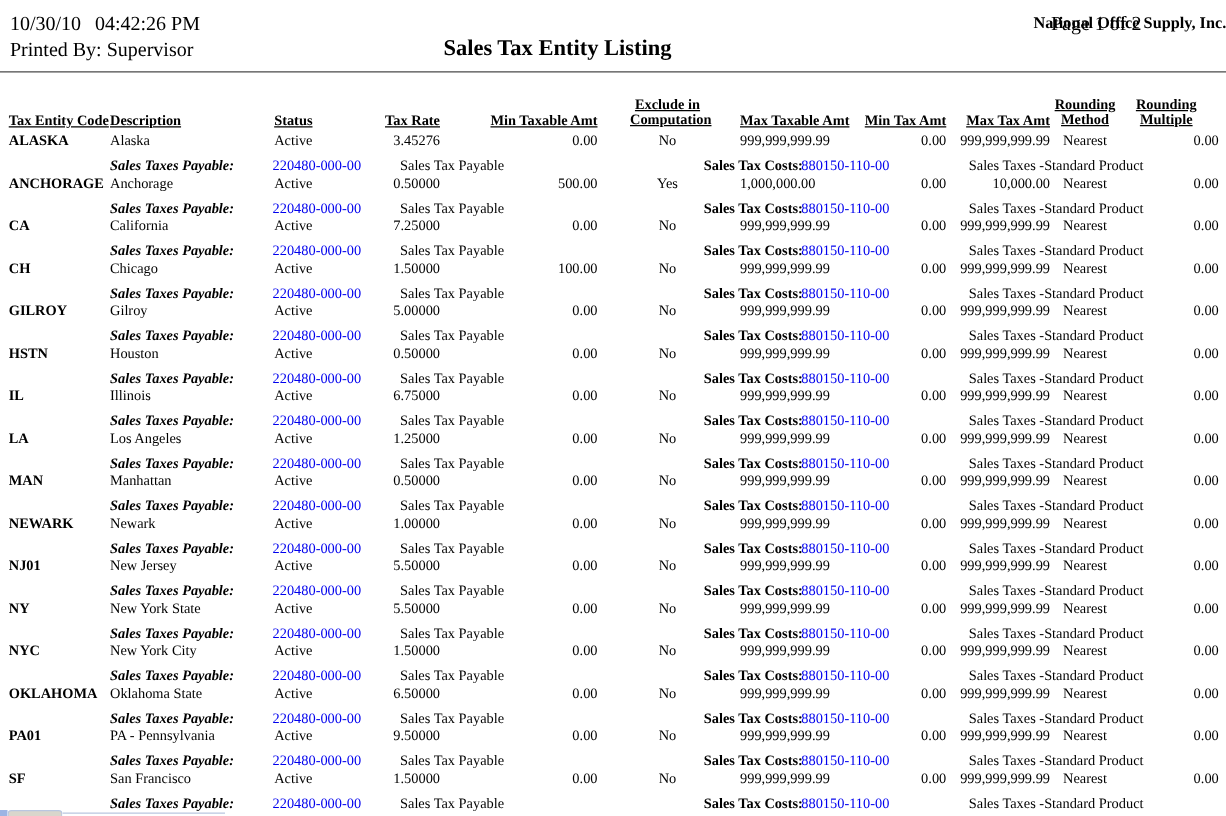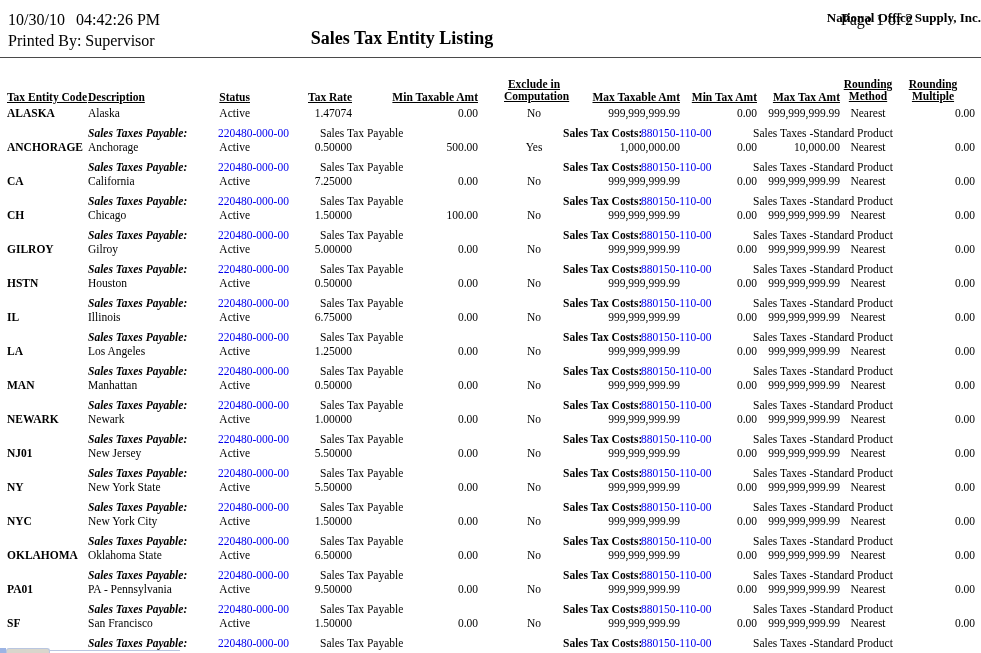--- a/index.html
+++ b/index.html
@@ -17,53 +17,53 @@
   .colhead{position:absolute;left:0;top:78px;width:981px;height:27px;font-size:11.5px;font-weight:bold;}
   .colhead span{text-decoration:underline;}
   .bottomed{top:13px;}
   
   .c-code{left:7px;}
   .c-desc{left:88px;}
   .c-status{left:180px;width:70px;text-align:right;}
   .c-rate{left:270px;width:82px;text-align:right;}
   .c-mintaxable{left:390px;width:88px;text-align:right;}
   .c-excl{left:504px;width:60px;text-align:center;}
-  .c-maxtaxable{left:560px;width:120px;text-align:right;font-family:Liberation Serif, serif;}
+  .c-maxtaxable{left:592px;width:120px;text-align:left;font-family:Liberation Serif, serif;}
   .c-mintax{left:690px;width:67px;text-align:right;}
   .c-maxtax{left:758px;width:82px;text-align:right;}
   .c-rmethod{left:840px;width:56px;text-align:center;}
   .c-rmultiple{left:913px;width:62px;text-align:right;}
   .c-rmultiple-h{left:900px;width:66px;text-align:center;}
   
   .tbody{position:absolute;left:0;top:103px;width:981px;height:560px;}
   .block{position:relative;width:981px;height:34px;font-size:11.5px;}
   .mainline{position:absolute;top:4px;left:0;width:981px;height:14px;}
   .detailline{position:absolute;top:24px;left:0;width:981px;height:14px;}
   .bold{font-weight:bold;}
   .acct{color:#0000ee;}
   .d-paylbl{left:88px;font-style:italic;}
   .d-payacct{left:178px;padding-left:40px;}
   .d-paydesc{left:320px;}
   .d-costlbl{left:563px;}
   .d-costacct{left:641px;}
-  .d-costdesc{left:753px;}
+  .d-costdesc{left:775px;}
   
   .bottom-edge{position:absolute;left:0;top:647px;width:981px;height:6px;}
   .edge-corner{position:absolute;left:0;top:1px;width:6px;height:5px;background:#9cb4e4;}
   .edge-tab{position:absolute;left:6px;top:1px;width:42px;height:5px;background:#d9d6cc;border:1px solid #b9c6e0;border-bottom:none;border-radius:3px 3px 0 0;}
   .edge-line{position:absolute;left:50px;top:3px;width:130px;height:0;border-top:1px solid #b9c6e0;}
 </style>
 </head>
 <body>
 
 <div class="abs hdr-small" style="left:8px;top:11px;">10/30/10</div>
 <div class="abs hdr-small" style="left:76px;top:11px;">04:42:26 PM</div>
 <div class="abs hdr-small" style="left:8px;top:32px;">Printed By: Supervisor</div>
 <div class="abs company" style="left:0;top:10px;width:981px;text-align:right;">National Office Supply, Inc.</div>
-<div class="abs report-title" style="left:0;top:28px;width:804px;text-align:center;">Sales Tax Entity Listing</div>
+<div class="abs report-title" style="left:0;top:28px;width:804px;text-align:center;padding-left:44px;">Sales Tax Entity Listing</div>
 <div class="abs hdr-small" style="left:781px;top:11px;width:192px;text-align:center;">Page 1 of 2</div>
 <div class="divider"></div>
 
 <div class="colhead">
   <div class="abs bottomed c-code"><span>Tax Entity Code</span></div>
   <div class="abs bottomed c-desc"><span>Description</span></div>
   <div class="abs bottomed c-status"><span>Status</span></div>
   <div class="abs bottomed c-rate"><span>Tax Rate</span></div>
   <div class="abs bottomed c-mintaxable"><span>Min Taxable Amt</span></div>
   <div class="abs c-excl" style="top:0;">
@@ -79,21 +79,21 @@
     <span>Rounding</span><br><span>Multiple</span>
   </div>
 </div>
 
 <div class="tbody">
   <div class="block">
     <div class="mainline">
       <span class="abs c-code bold">ALASKA</span>
       <span class="abs c-desc">Alaska</span>
       <span class="abs c-status">Active</span>
-      <span class="abs c-rate">1.47074</span>
+      <span class="abs c-rate">3.45276</span>
       <span class="abs c-mintaxable">0.00</span>
       <span class="abs c-excl">No</span>
       <span class="abs c-maxtaxable">999,999,999.99</span>
       <span class="abs c-mintax">0.00</span>
       <span class="abs c-maxtax">999,999,999.99</span>
       <span class="abs c-rmethod">Nearest</span>
       <span class="abs c-rmultiple">0.00</span>
     </div>
     <div class="detailline">
       <span class="abs d-paylbl bold">Sales Taxes Payable:</span>

